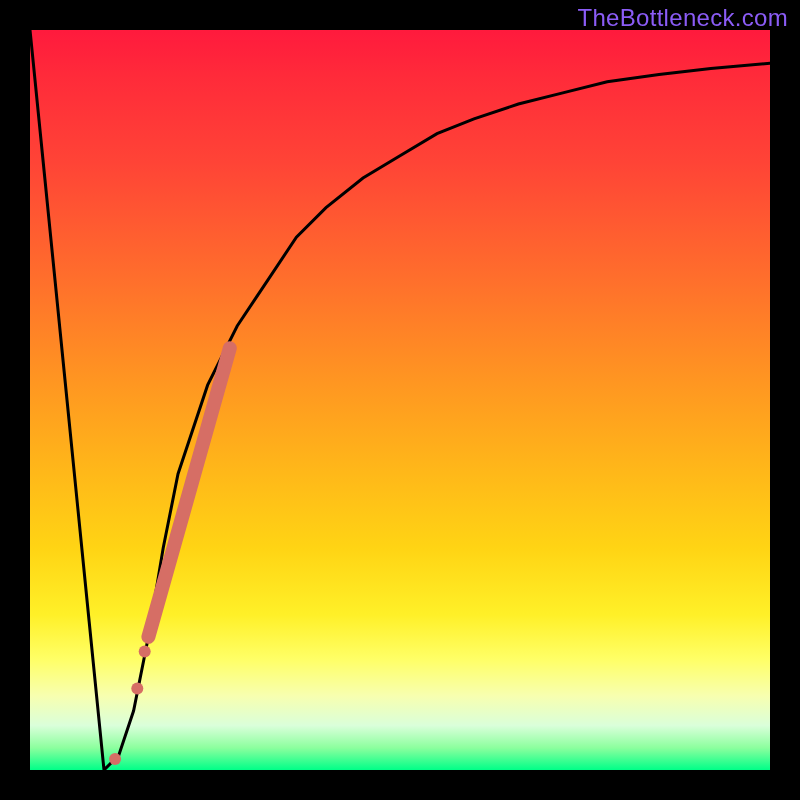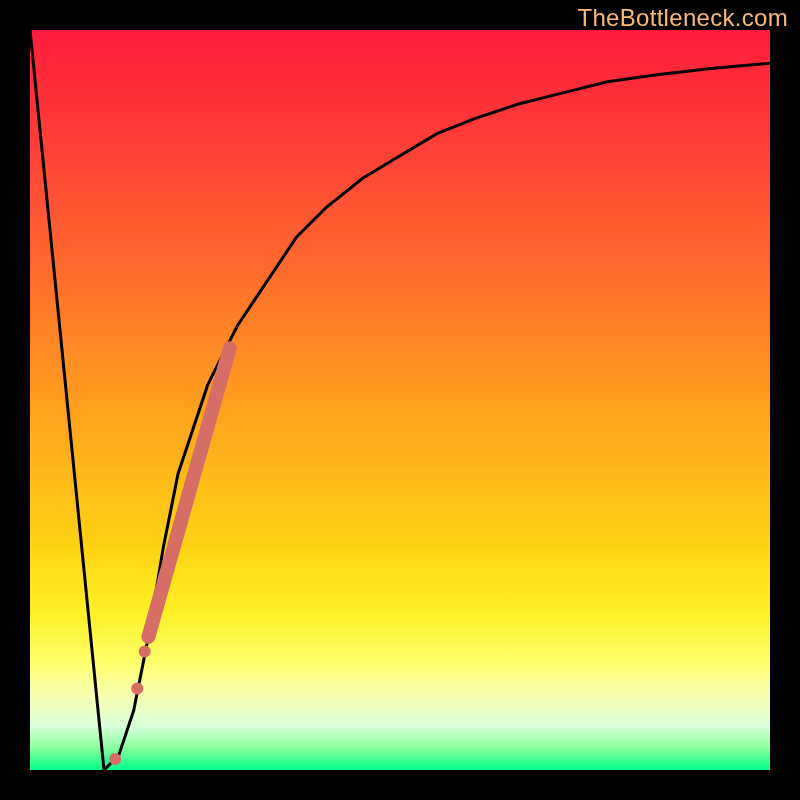--- a/index.html
+++ b/index.html
@@ -44,21 +44,21 @@
       #f7ffb0 90%,
       #daffda 94%,
       #8cff9e 97%,
       #00ff88 100%
     );
   }
   .watermark {
     position: absolute;
     top: 4px;
     right: 12px;
-    color: #fdba74;
+    color: #8b5cf6;
     font-size: 24px;
     font-weight: 500;
     letter-spacing: 0.3px;
   }
   svg.curve {
     position: absolute;
     inset: 0;
     width: 740px;
     height: 740px;
   }

